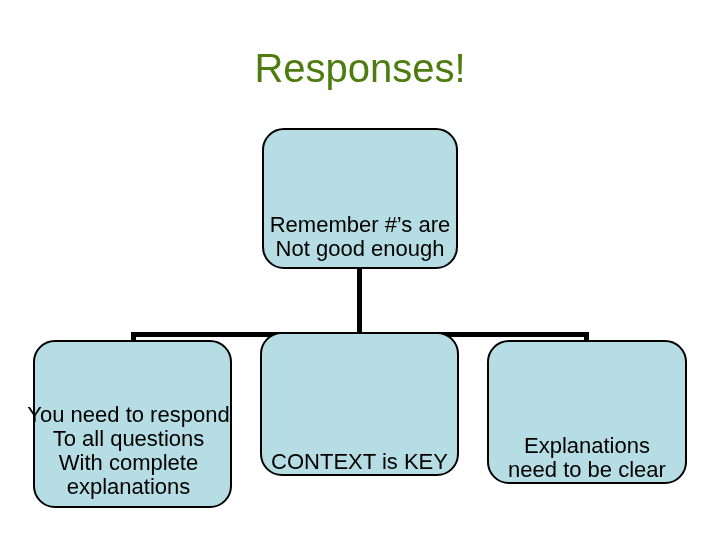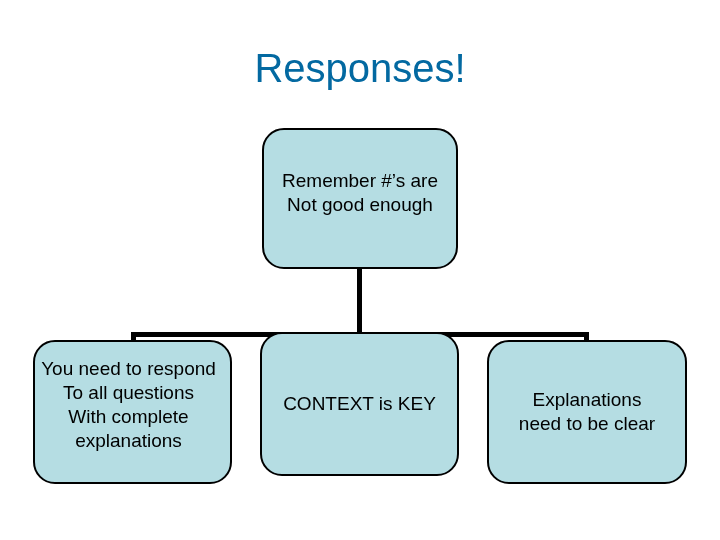--- a/index.html
+++ b/index.html
@@ -22,21 +22,21 @@
 
   
   #slide-title {
     position: absolute;
     left: 0;
     top: 44px;
     width: 720px;
     text-align: center;
     font-size: 40px;
     line-height: 48px;
-    color: #0369a1;
+    color: #4d7c0f;
     font-weight: normal;
     white-space: nowrap;
   }
 
   
   .connector {
     position: absolute;
     background: #000000;
   }
   #stem-vertical {
@@ -65,24 +65,24 @@
   }
 
   
   .node-box {
     position: absolute;
     box-sizing: border-box;
     background: #b5dde3;
     border: 2px solid #000000;
     border-radius: 22px;
     display: flex;
-    align-items: center;
+    align-items: flex-end;
     justify-content: center;
     color: #000000;
-    font-size: 19px;
+    font-size: 22px;
     line-height: 24px;
     text-align: center;
   }
   .node-text {
     white-space: pre-line;
     width: 100%;
   }
 
   #box-top {
     left: 262px;
@@ -91,21 +91,21 @@
     height: 141px;
   }
   #box-top .node-text {
     transform: translateY(-6px);
   }
 
   #box-left {
     left: 33px;
     top: 340px;
     width: 199px;
-    height: 144px;
+    height: 168px;
   }
   
   #box-left .node-text {
     width: 214px;
     margin-left: -8px;
     transform: translateY(-7px);
     white-space: pre;
   }
 
   #box-middle {

